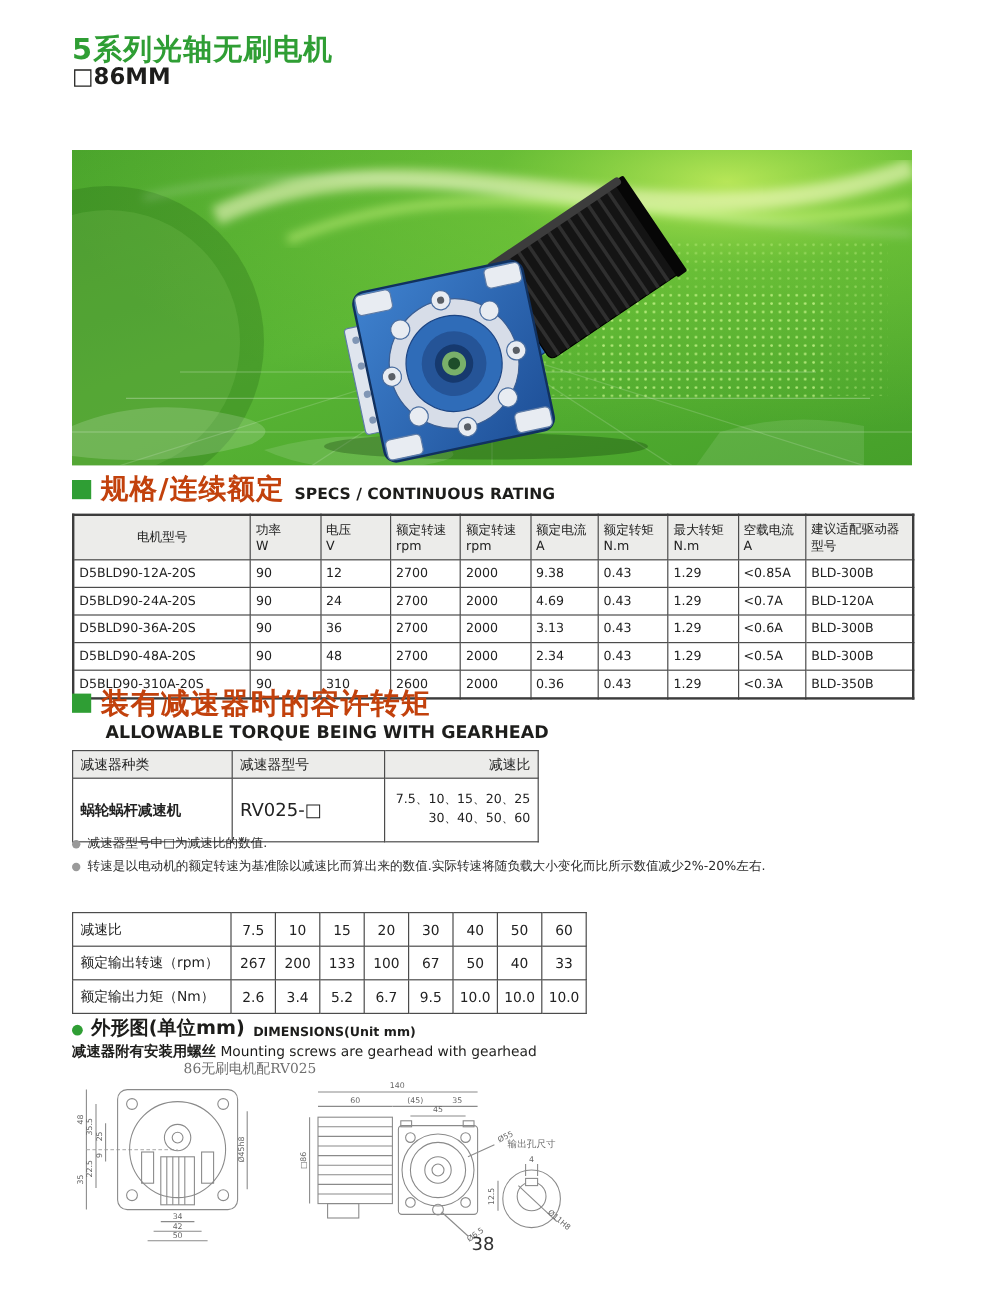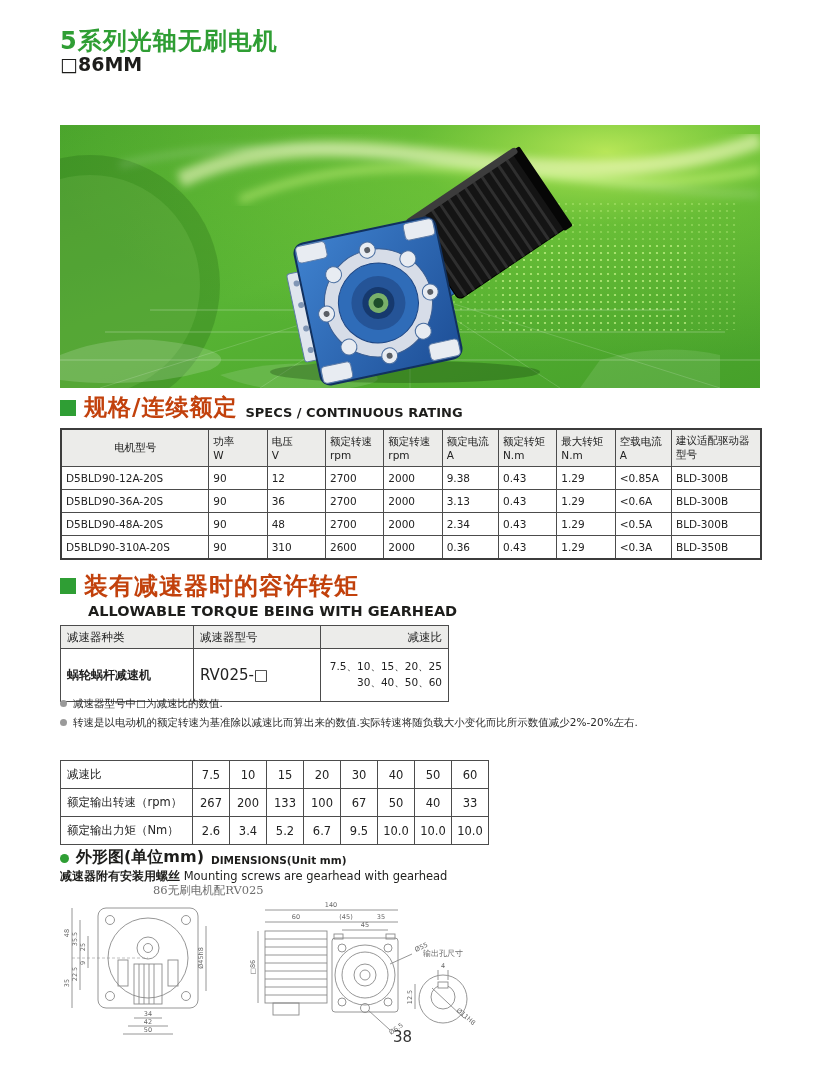--- a/index.html
+++ b/index.html
@@ -262,20 +262,32 @@
         <td>D5BLD90-12A-20S</td>
         <td>90</td>
         <td>12</td>
         <td>2700</td>
         <td>2000</td>
         <td>9.38</td>
         <td>0.43</td>
         <td>1.29</td>
         <td>&lt;0.85A</td>
         <td>BLD-300B</td>
+      </tr>
+      <tr>
+        <td>D5BLD90-24A-20S</td>
+        <td>90</td>
+        <td>24</td>
+        <td>2700</td>
+        <td>2000</td>
+        <td>4.69</td>
+        <td>0.43</td>
+        <td>1.29</td>
+        <td>&lt;0.7A</td>
+        <td>BLD-120A</td>
       </tr>
       <tr>
         <td>D5BLD90-36A-20S</td>
         <td>90</td>
         <td>36</td>
         <td>2700</td>
         <td>2000</td>
         <td>3.13</td>
         <td>0.43</td>
         <td>1.29</td>

